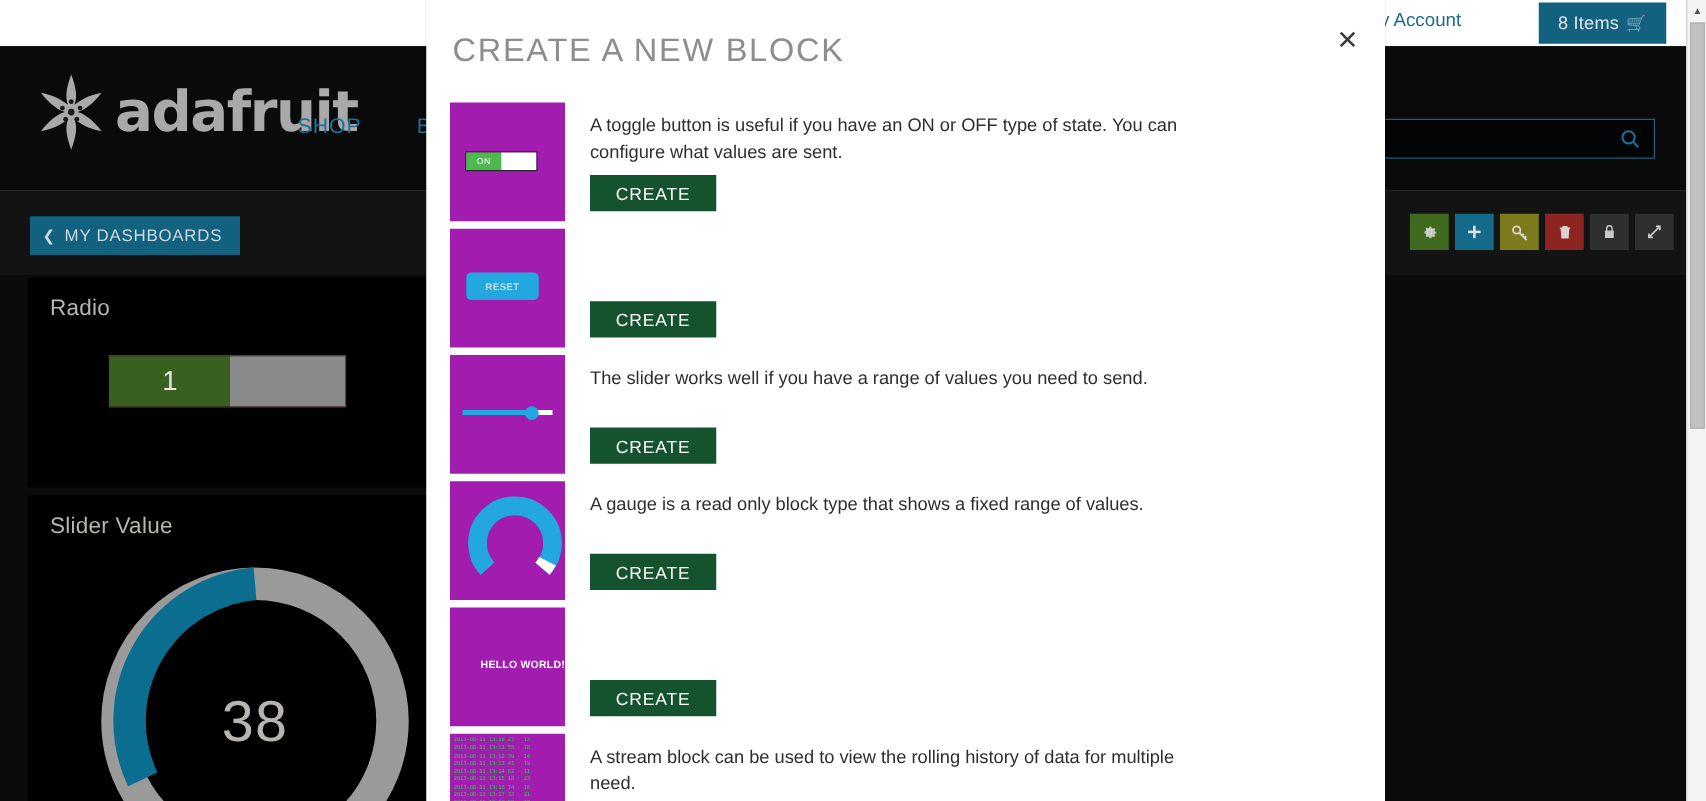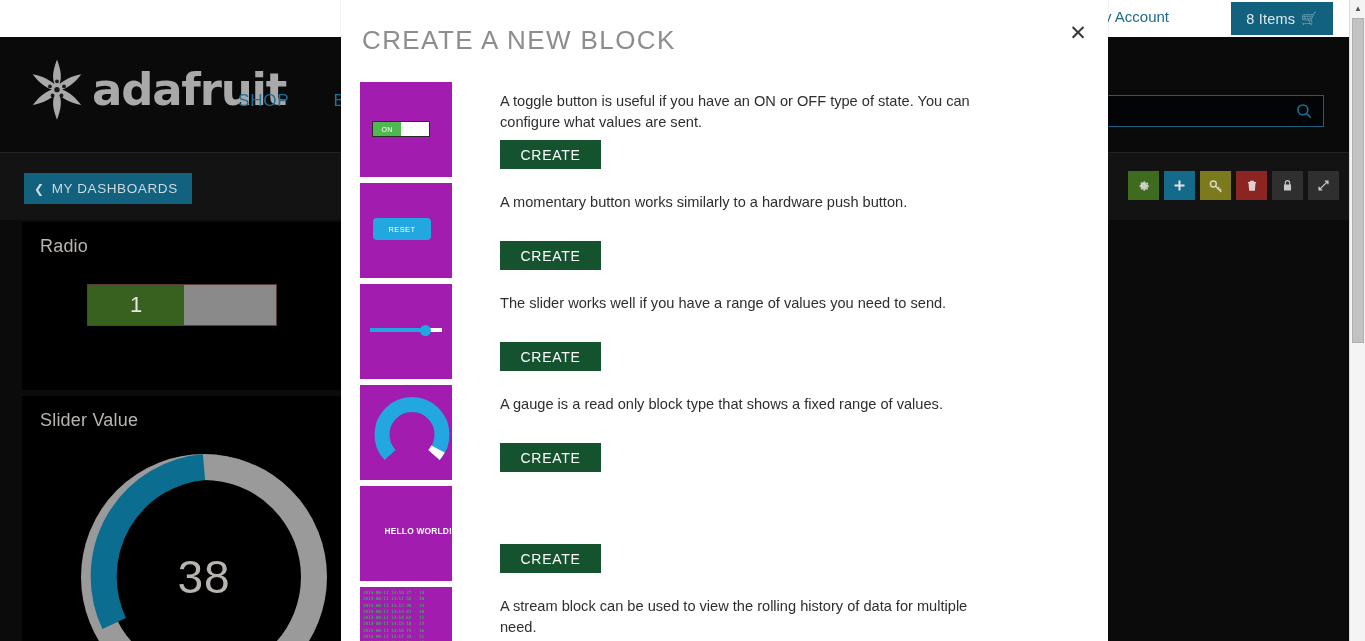--- a/index.html
+++ b/index.html
@@ -158,21 +158,21 @@
 
   .rows { position: absolute; left: 0; top: 82px; width: 648px; }
   .row {
     position: relative; display: flex; gap: 20px;
     padding: 0 0 1px 19px; height: 101px;
   }
   .thumb {
     flex: 0 0 92px; width: 92px; height: 95px;
     background: #a21caf; position: relative; overflow: hidden;
   }
-  .row-body { flex: 1; padding-right: 13px; position: relative; margin-left: 28px; }
+  .row-body { flex: 1; padding-right: 13px; position: relative; }
   .row-desc {
     font-size: 14.6px; color: #2e2e2e; line-height: 20.5px;
     padding-top: 9px; max-width: 490px;
   }
   .create-btn {
     position: absolute; left: 0; top: 58px;
     width: 101px; height: 29px;
     background: #14532d; color: #ffffff;
     border: 0; cursor: pointer;
     font-size: 14px; letter-spacing: .7px;
@@ -352,21 +352,20 @@
           <div class="row-desc">A toggle button is useful if you have an ON or OFF type of state. You can configure what values are sent.</div>
           <button class="create-btn">CREATE</button>
         </div>
       </div>
 
       <div class="row">
         <div class="thumb">
           <div class="t-momentary">RESET</div>
         </div>
         <div class="row-body">
-          <div class="row-desc">A momentary button works similarly to a hardware push button.</div>
           <button class="create-btn">CREATE</button>
         </div>
       </div>
 
       <div class="row">
         <div class="thumb">
           <div class="t-slider">
             <div class="track-on"></div>
             <div class="track-off"></div>
             <div class="knob"></div>

